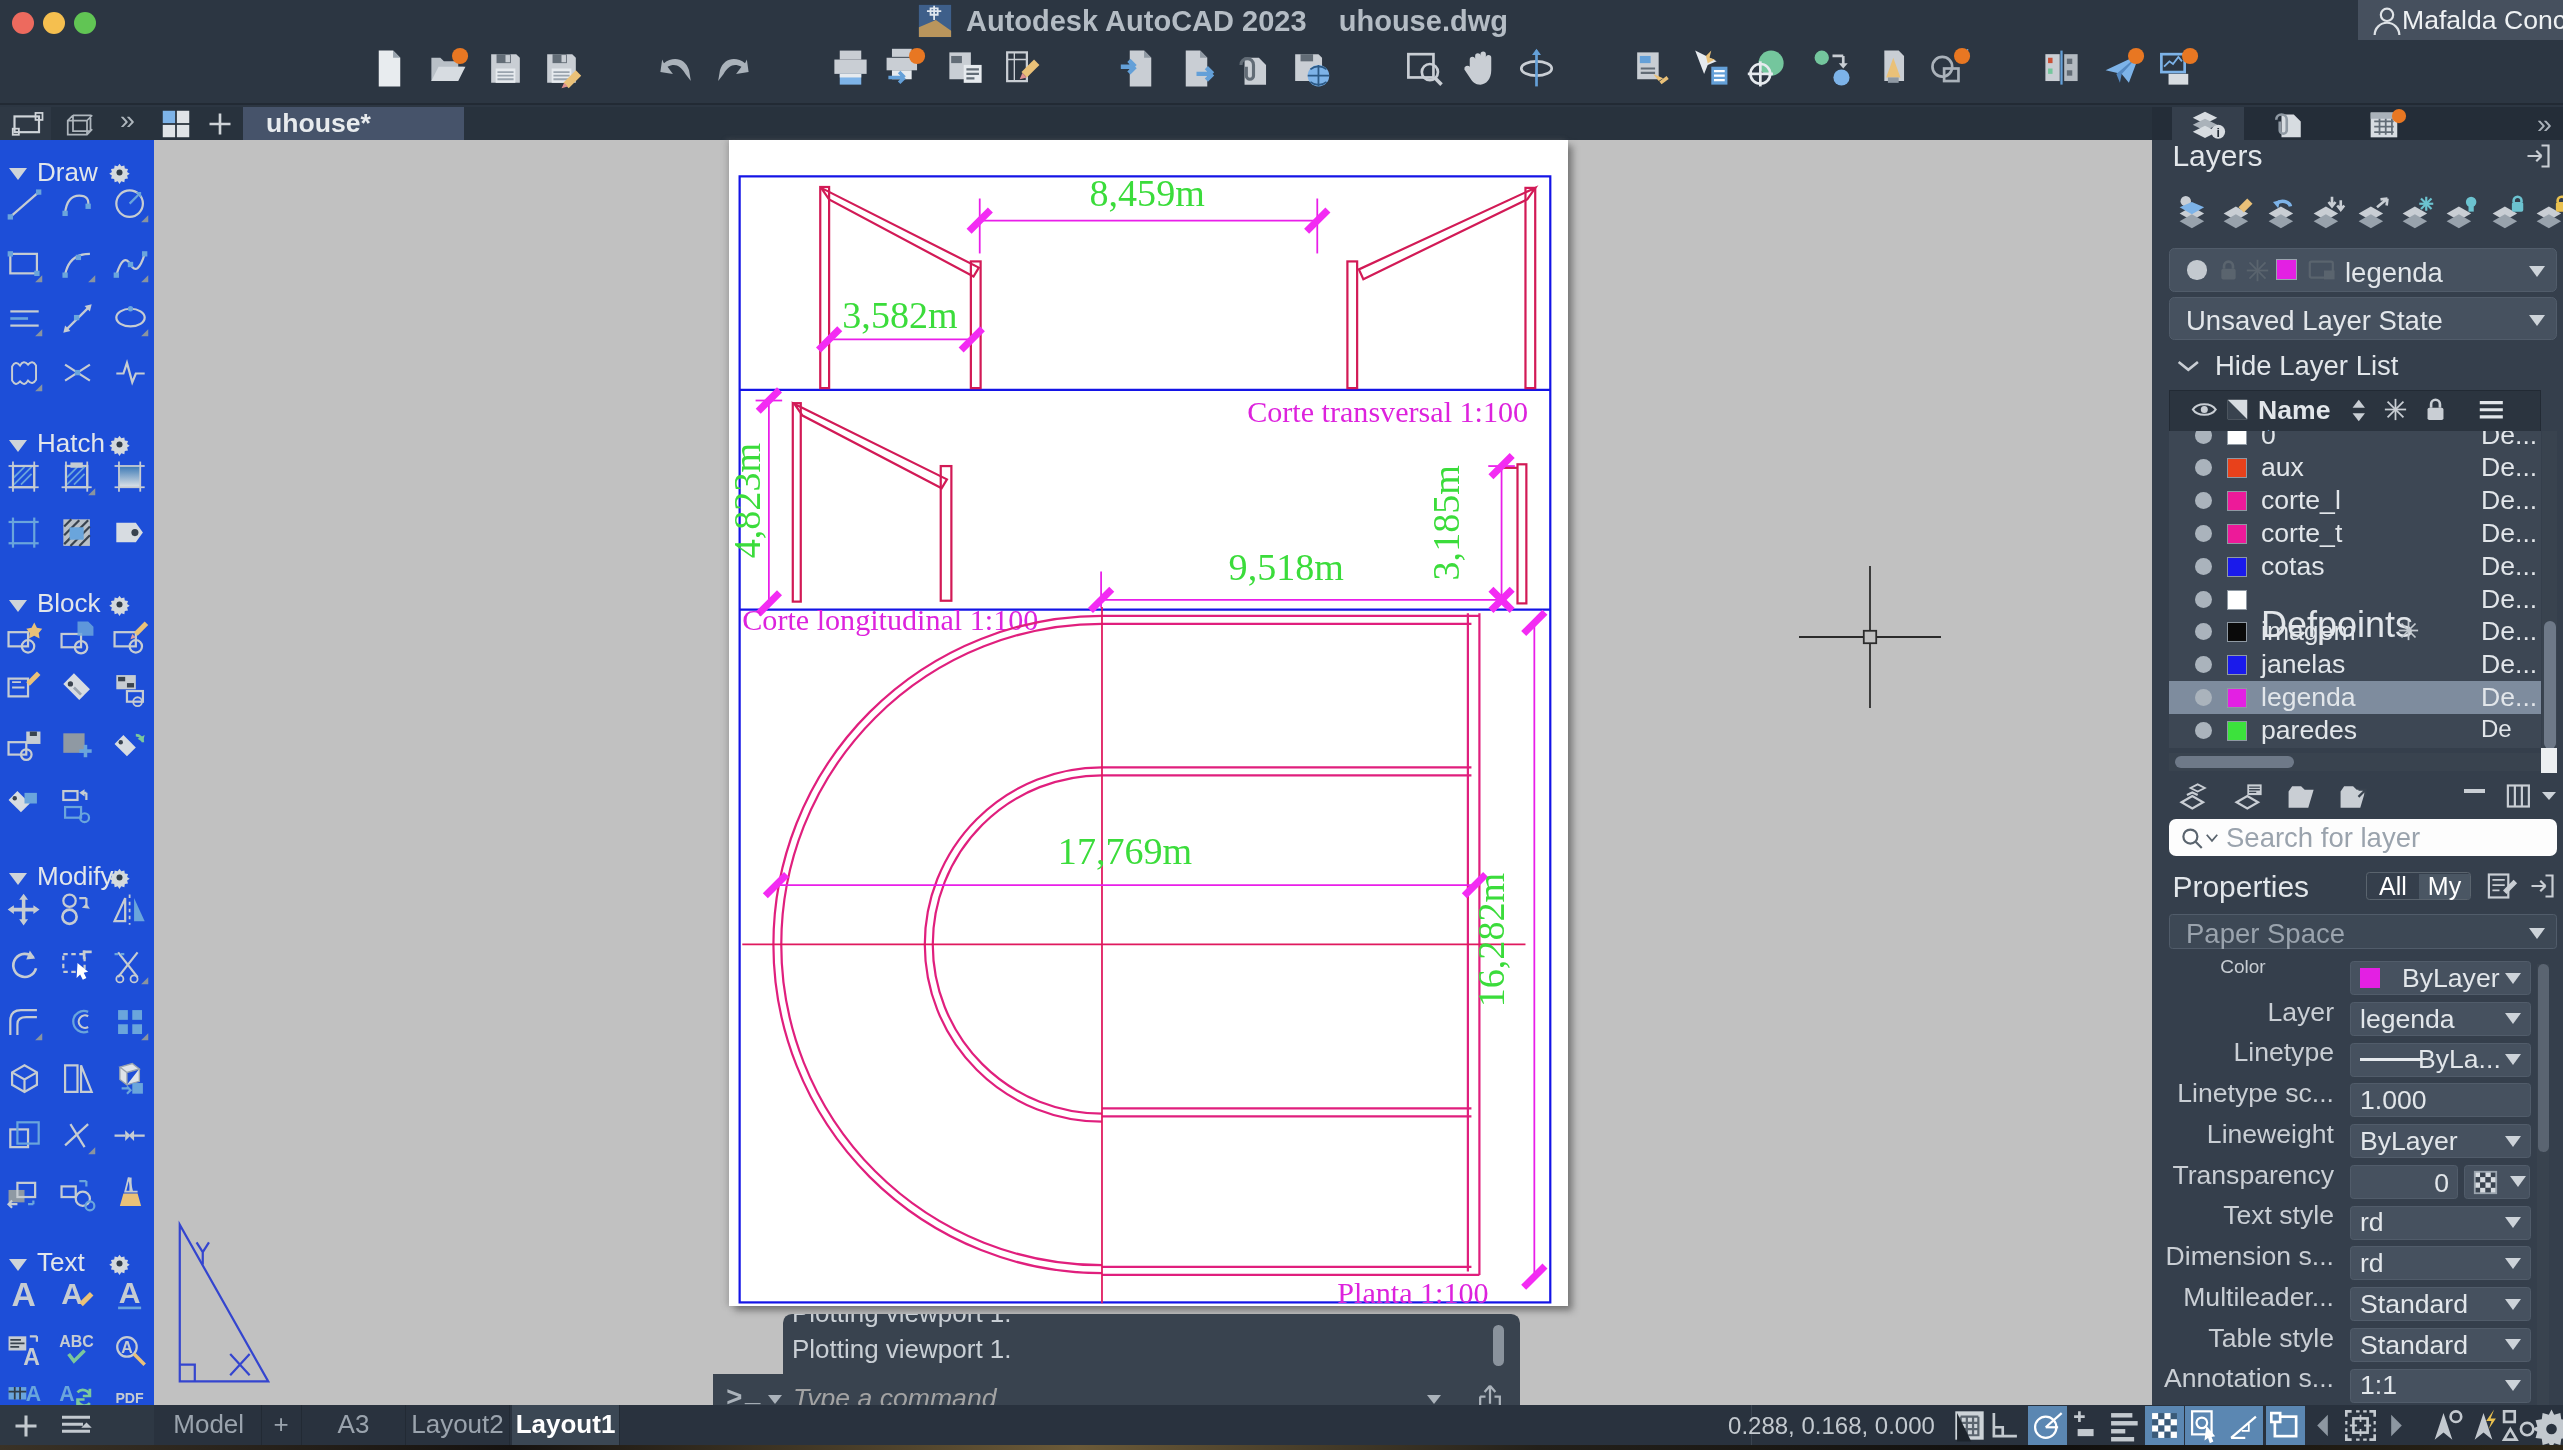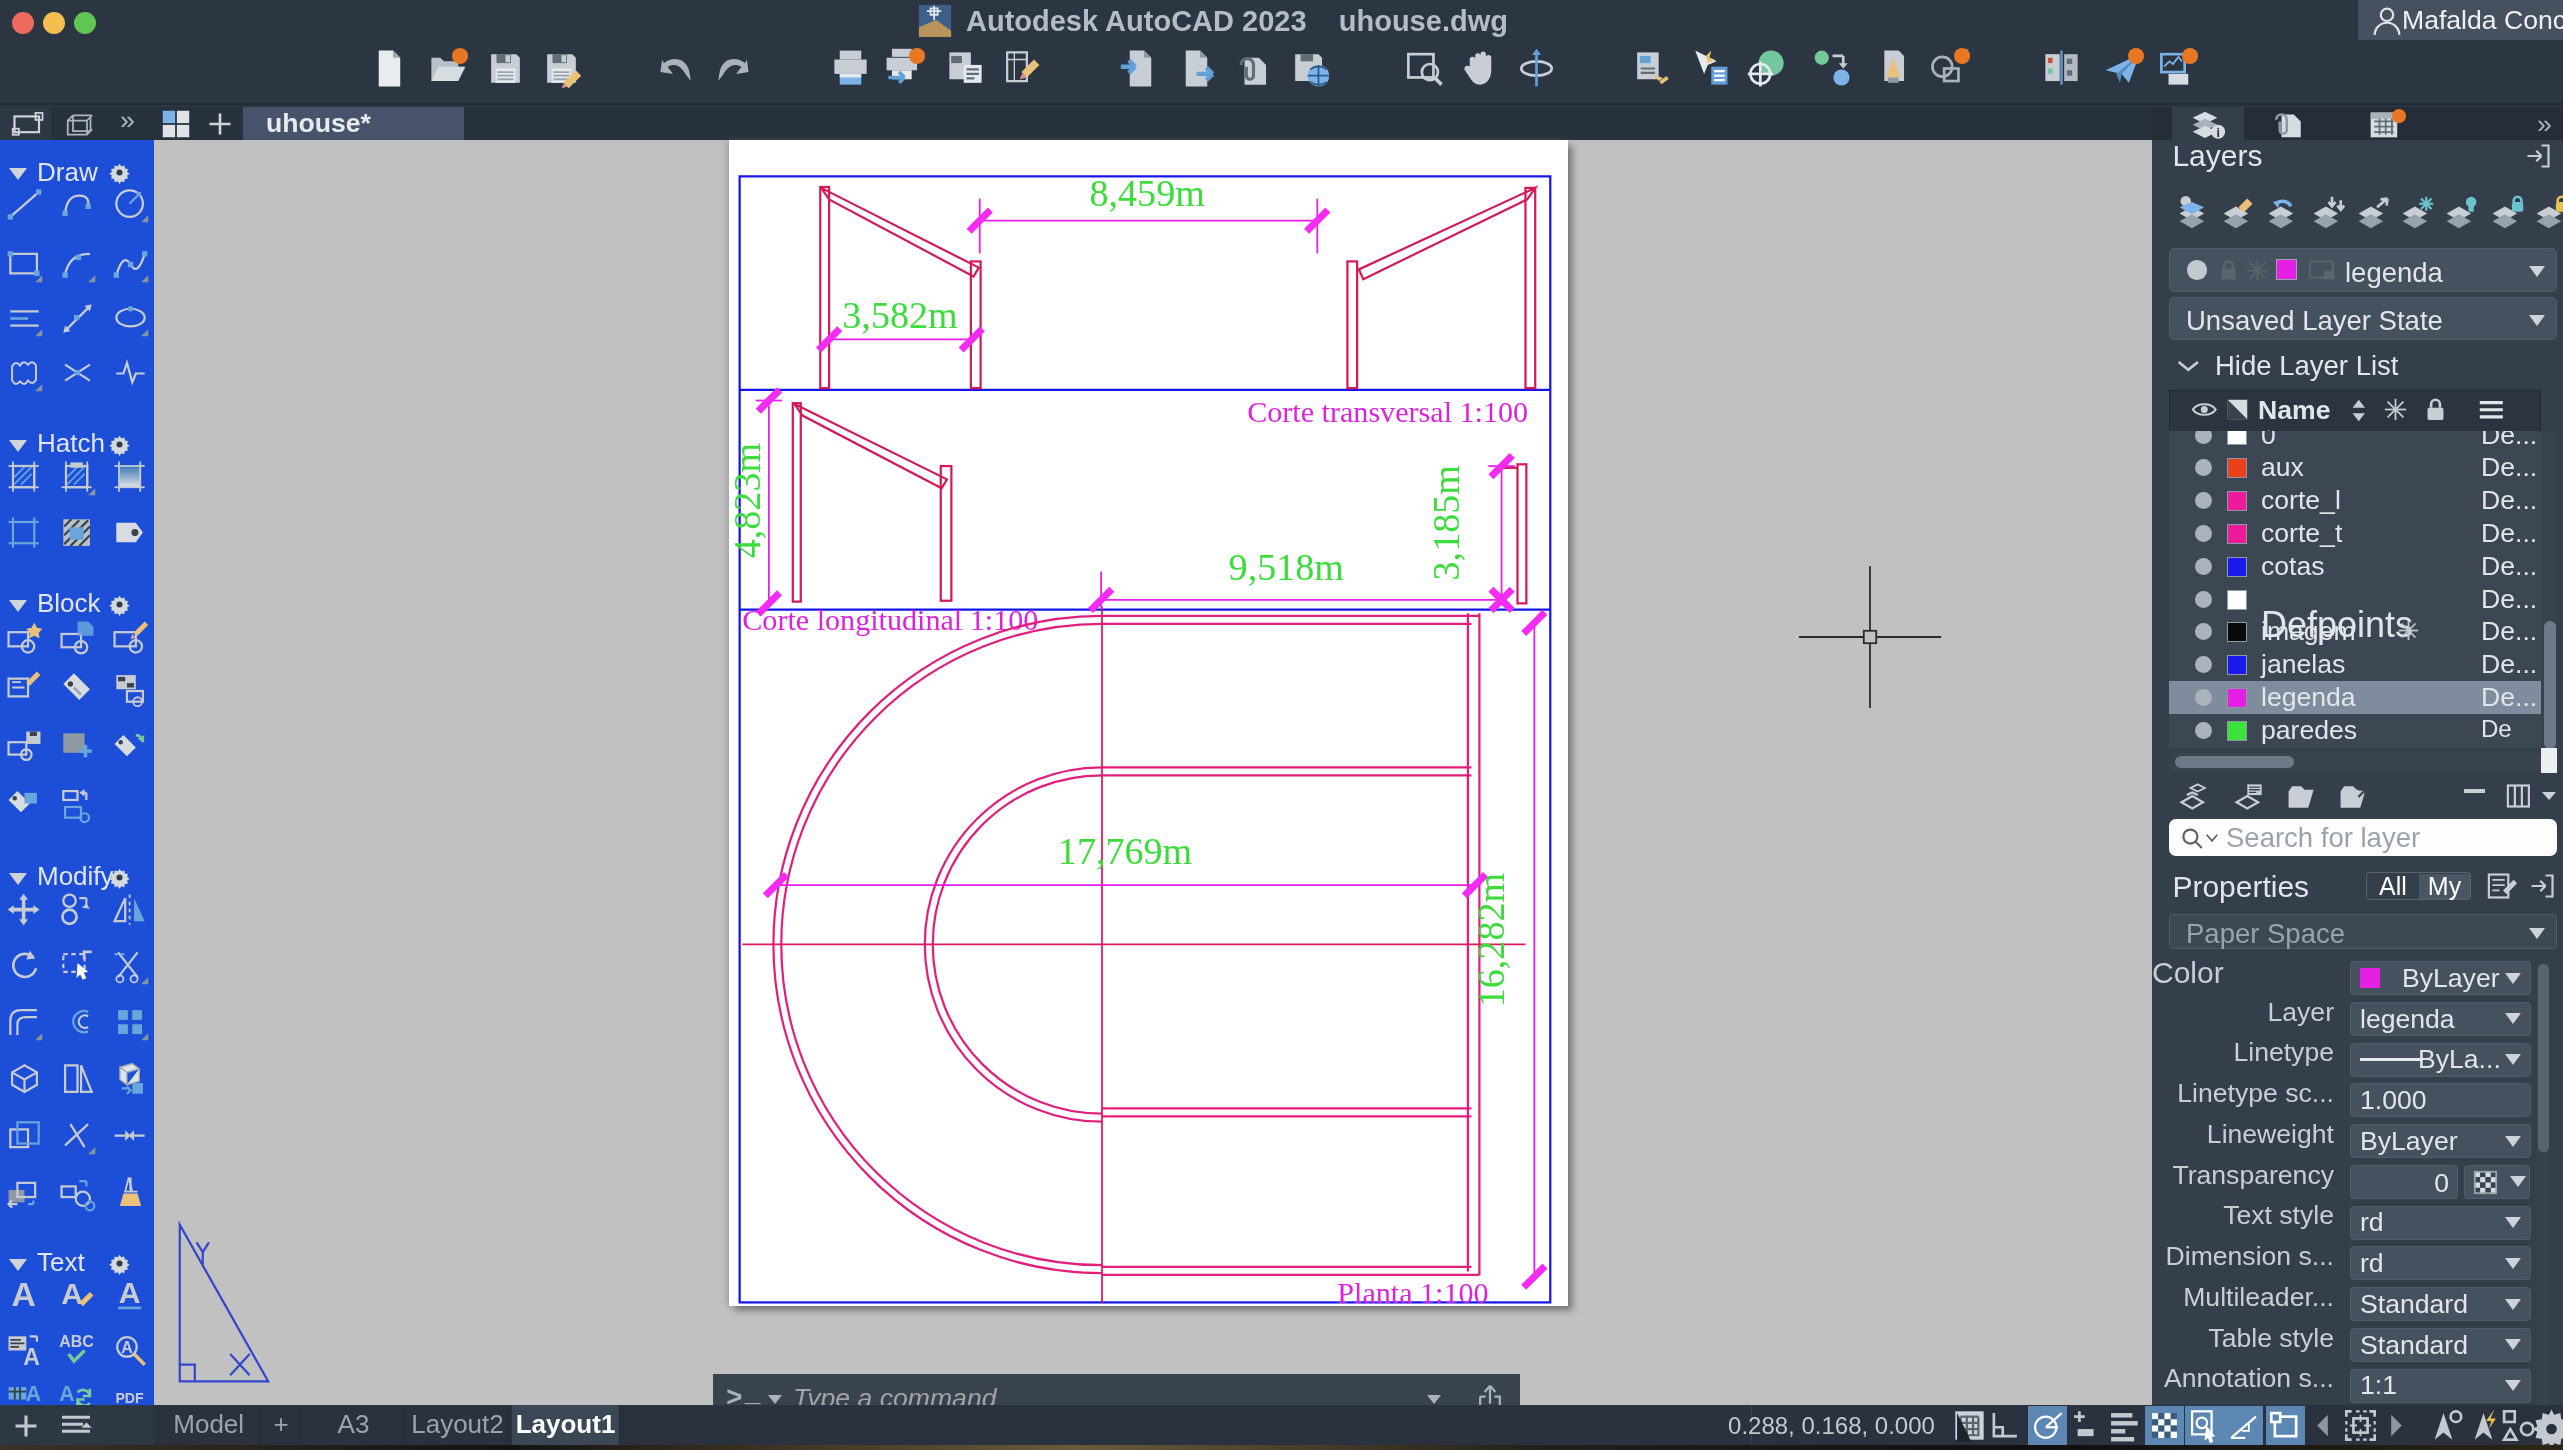--- a/index.html
+++ b/index.html
@@ -972,21 +972,21 @@
       </svg>
 <svg class="icn" style="left:376px;top:765px" width="28" height="28" viewBox="0 0 32 32">
         <g stroke="#c9ced4" stroke-width="2.5" fill="none">
           <path d="M20,4 h8 v24 h-8"></path>
           <path d="M4,16 h16 M20,16 l-6,-6 M20,16 l-6,6"></path>
         </g>
       </svg>
 <div class="abs" style="left:17px;top:807px;width:388px;height:35px;background:#3d4855;border:0.9px solid #515c6a;border-radius:3.5px;"></div>
 <div class="abs" style="left:34px;top:811px;color:#9aa3ad;font-size:27.5px;">Paper Space</div>
 <span class="abs" style="left:377px;top:821px;width:0;height:0;border-left:8.9px solid transparent;border-right:8.9px solid transparent;border-top:11.5px solid #cdd3d9;"></span>
-<div class="abs" style="left:0;top:849px;width:182px;height:35px;color:#c9ced4;font-size:30px;text-align:left;">Color</div>
+<div class="abs" style="left:0;top:849px;width:182px;height:35px;color:#c9ced4;font-size:19px;text-align:center;">Color</div>
 <div class="field" style="left:198px;top:854px;width:181px;height:34px;border-radius:3.5px;"></div>
 <span class="abs" style="left:208px;top:861px;width:19.5px;height:19.5px;background:#e320e3;"></span>
 <div class="abs" style="left:250px;top:856px;color:#e2e6ea;font-size:26.6px;">ByLayer</div>
 <span class="abs" style="left:353px;top:866px;width:0;height:0;border-left:8.9px solid transparent;border-right:8.9px solid transparent;border-top:11.5px solid #cdd3d9;"></span>
 <div class="abs" style="left:0;top:890px;width:182px;height:35px;color:#c9ced4;font-size:26.6px;text-align:right;">Layer</div>
 <div class="field" style="left:198px;top:895px;width:181px;height:34px;border-radius:3.5px;"></div>
 <div class="abs" style="left:208px;top:897px;color:#e2e6ea;font-size:26.6px;">legenda</div>
 <span class="abs" style="left:353px;top:906px;width:0;height:0;border-left:8.9px solid transparent;border-right:8.9px solid transparent;border-top:11.5px solid #cdd3d9;"></span>
 <div class="abs" style="left:0;top:930px;width:182px;height:35px;color:#c9ced4;font-size:26.6px;text-align:right;">Linetype</div>
 <div class="field" style="left:198px;top:936px;width:181px;height:34px;border-radius:3.5px;"></div>
@@ -1041,20 +1041,25 @@
 <div class="abs" style="left:208px;top:1223px;color:#e2e6ea;font-size:26.6px;">Standard</div>
 <span class="abs" style="left:353px;top:1232px;width:0;height:0;border-left:8.9px solid transparent;border-right:8.9px solid transparent;border-top:11.5px solid #cdd3d9;"></span>
 <div class="abs" style="left:0;top:1256px;width:182px;height:35px;color:#c9ced4;font-size:26.6px;text-align:right;">Annotation s...</div>
 <div class="field" style="left:198px;top:1262px;width:181px;height:34px;border-radius:3.5px;"></div>
 <div class="abs" style="left:208px;top:1263px;color:#e2e6ea;font-size:26.6px;">1:1</div>
 <span class="abs" style="left:353px;top:1273px;width:0;height:0;border-left:8.9px solid transparent;border-right:8.9px solid transparent;border-top:11.5px solid #cdd3d9;"></span>
 <div class="abs" style="left:385px;top:857px;width:12.4px;height:441px;background:#39434f;"></div>
 <div class="abs" style="left:386px;top:857px;width:10.6px;height:188px;background:#5a6471;border-radius:5.3px;"></div>
     </div>
 
+  <div id="cmdhist" class="abs">
+    <div style="position:absolute;left:8.9px;top:-16px;">Plotting viewport 1.</div>
+    <div style="position:absolute;left:8.9px;top:19.5px;">Plotting viewport 1.</div>
+    <div style="position:absolute;right:16px;top:10.6px;width:10.6px;height:41px;background:#8a939d;border-radius:5.3px;"></div>
+  </div>
   <div id="cmdline" class="abs">
     <span style="position:absolute;left:13.3px;top:7px;font-weight:bold;font-size:27.5px;">&gt;</span>
     <span style="position:absolute;left:32px;top:1.8px;font-weight:bold;font-size:27.5px;">_</span>
     <span class="caret" style="left:55px; top:21px; border-left-width:7px;border-right-width:7px;border-top-width:9.7px;border-top-color:#aab2ba;"></span>
     <span style="position:absolute;left:80px;top:8.9px;font-style:italic;color:#a3a3a3;">Type a command</span>
     <span class="caret" style="left:714px; top:21px; border-left-width:7px;border-right-width:7px;border-top-width:9.7px;border-top-color:#aab2ba;"></span>
     <svg class="icn" style="left:760px;top:9.7px" width="34" height="34" viewBox="0 0 38 38">
       <path d="M8,14 v18 h22 v-18 h-6 M14,14 h-6 M19,2 v20 M19,2 l-6,7 M19,2 l6,7" fill="none" stroke="#aab2ba" stroke-width="2.5"></path>
     </svg>
   </div>

